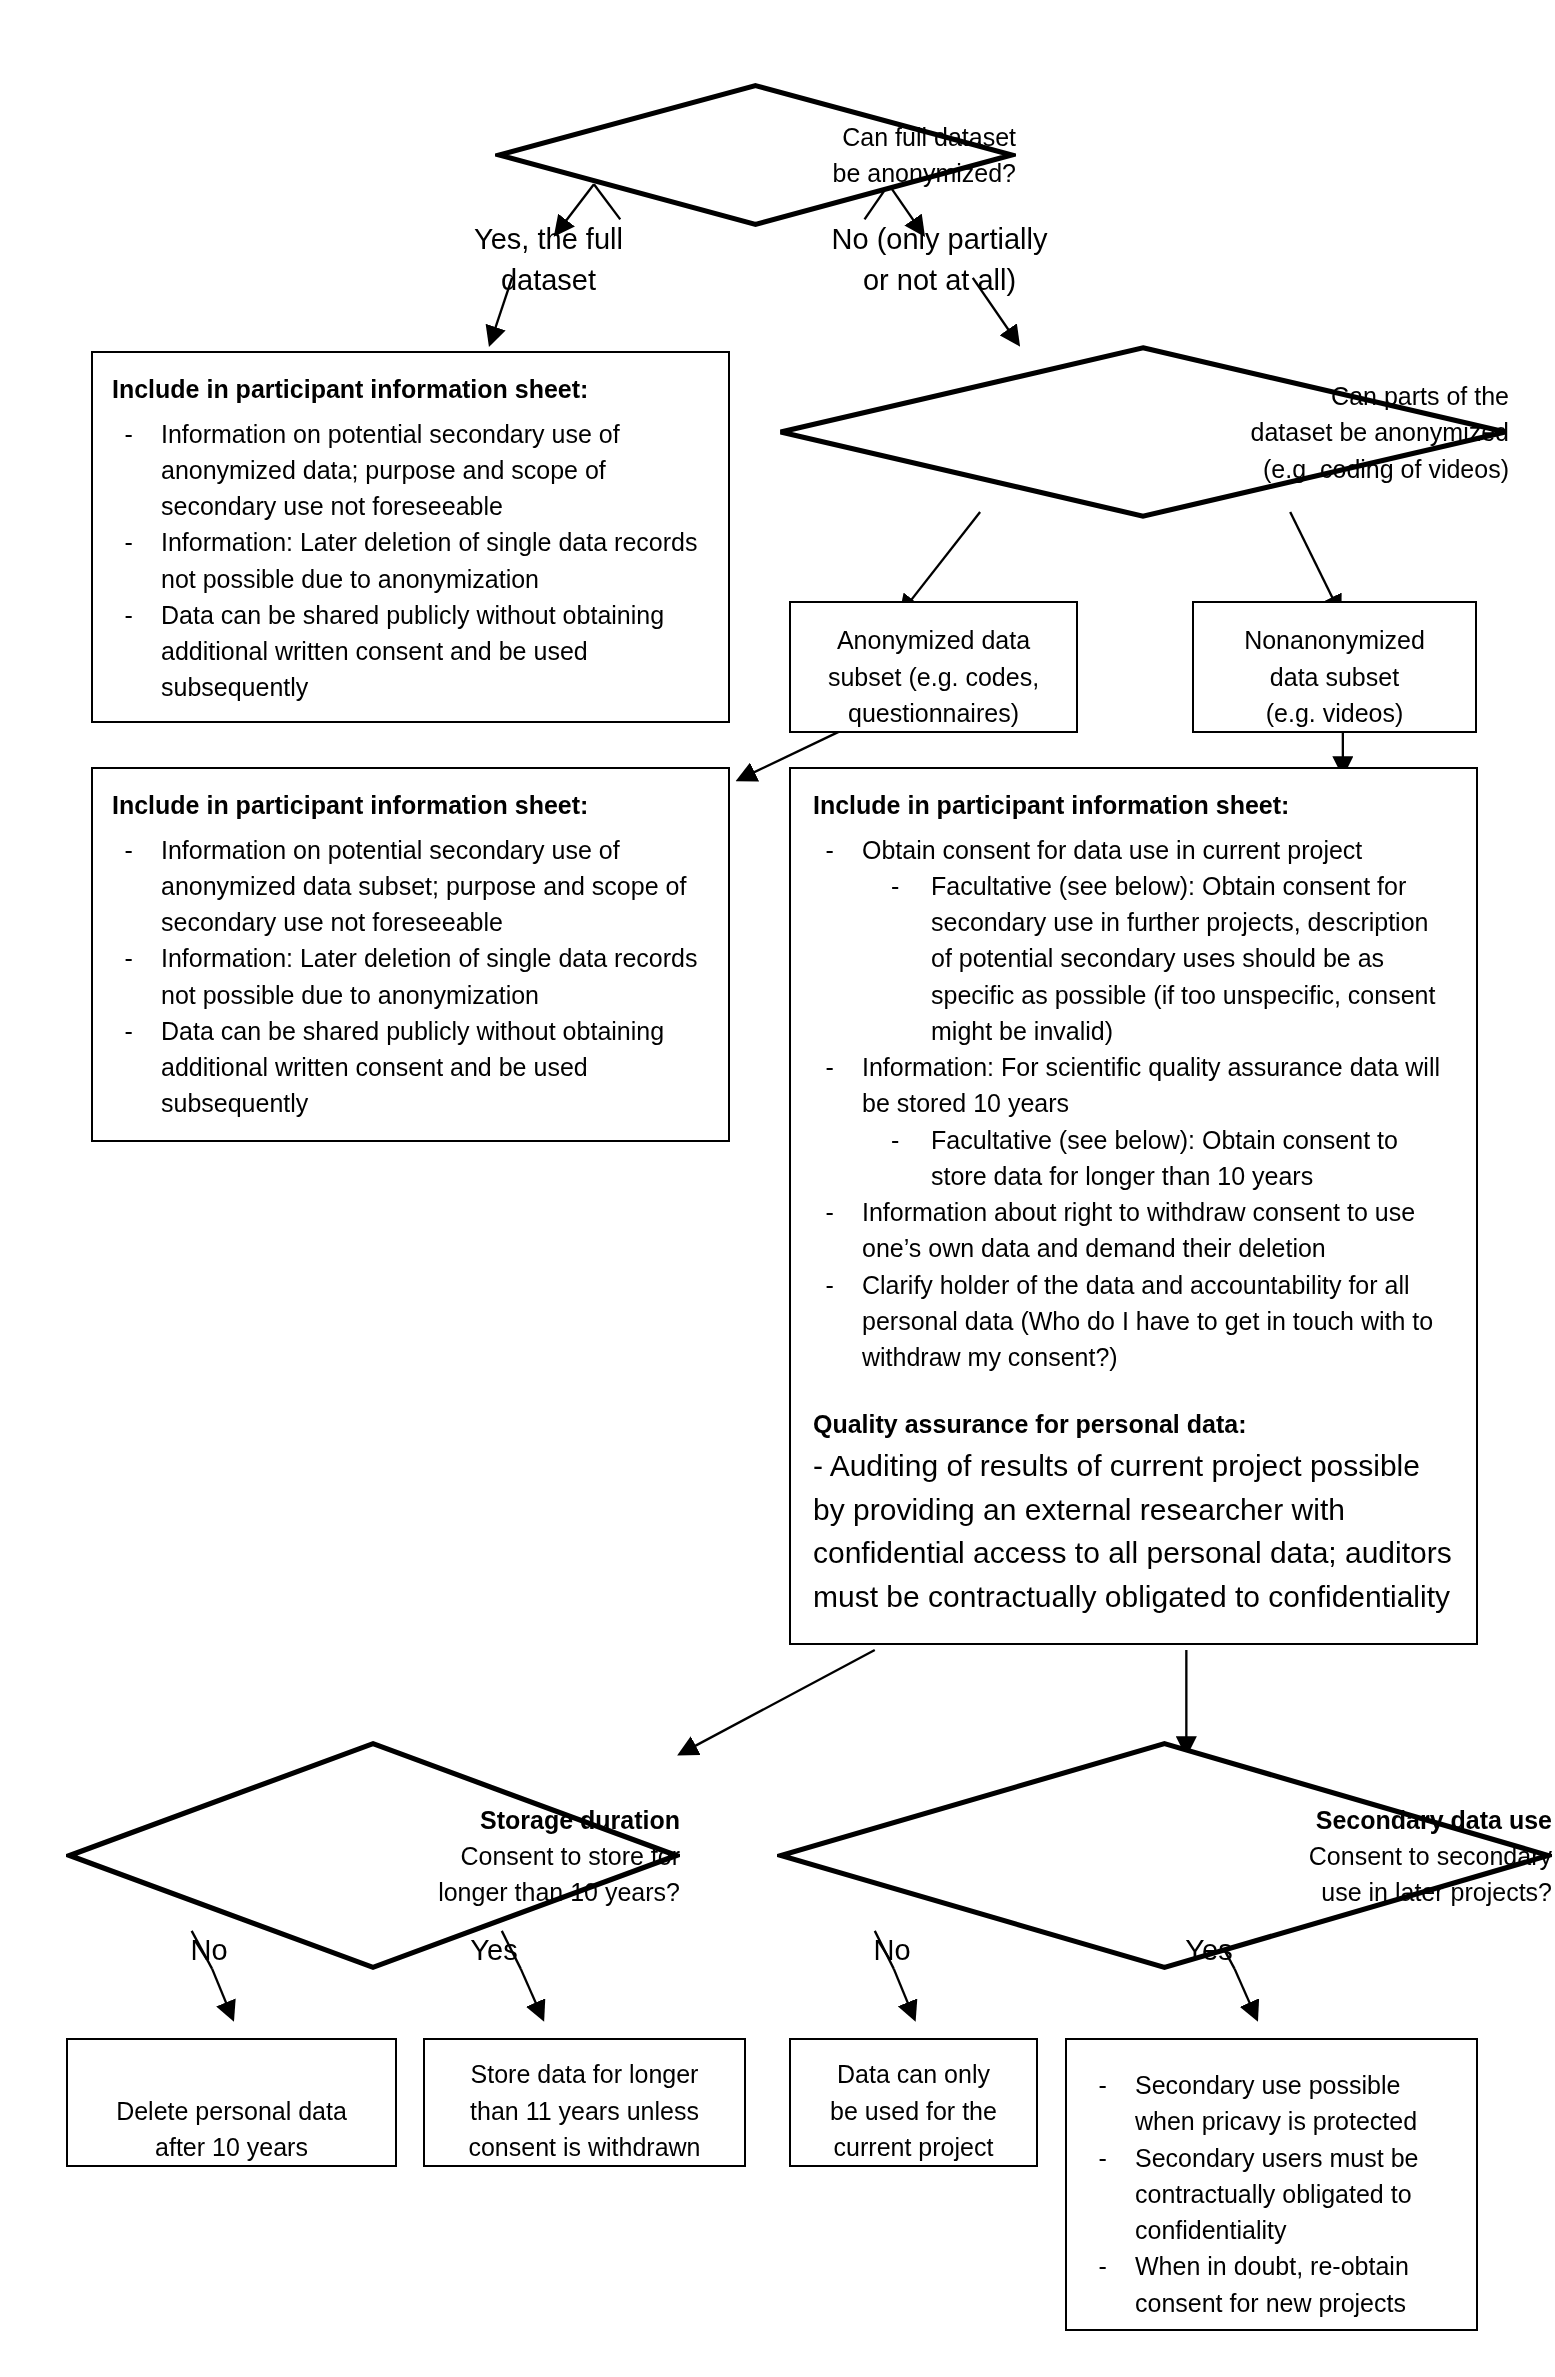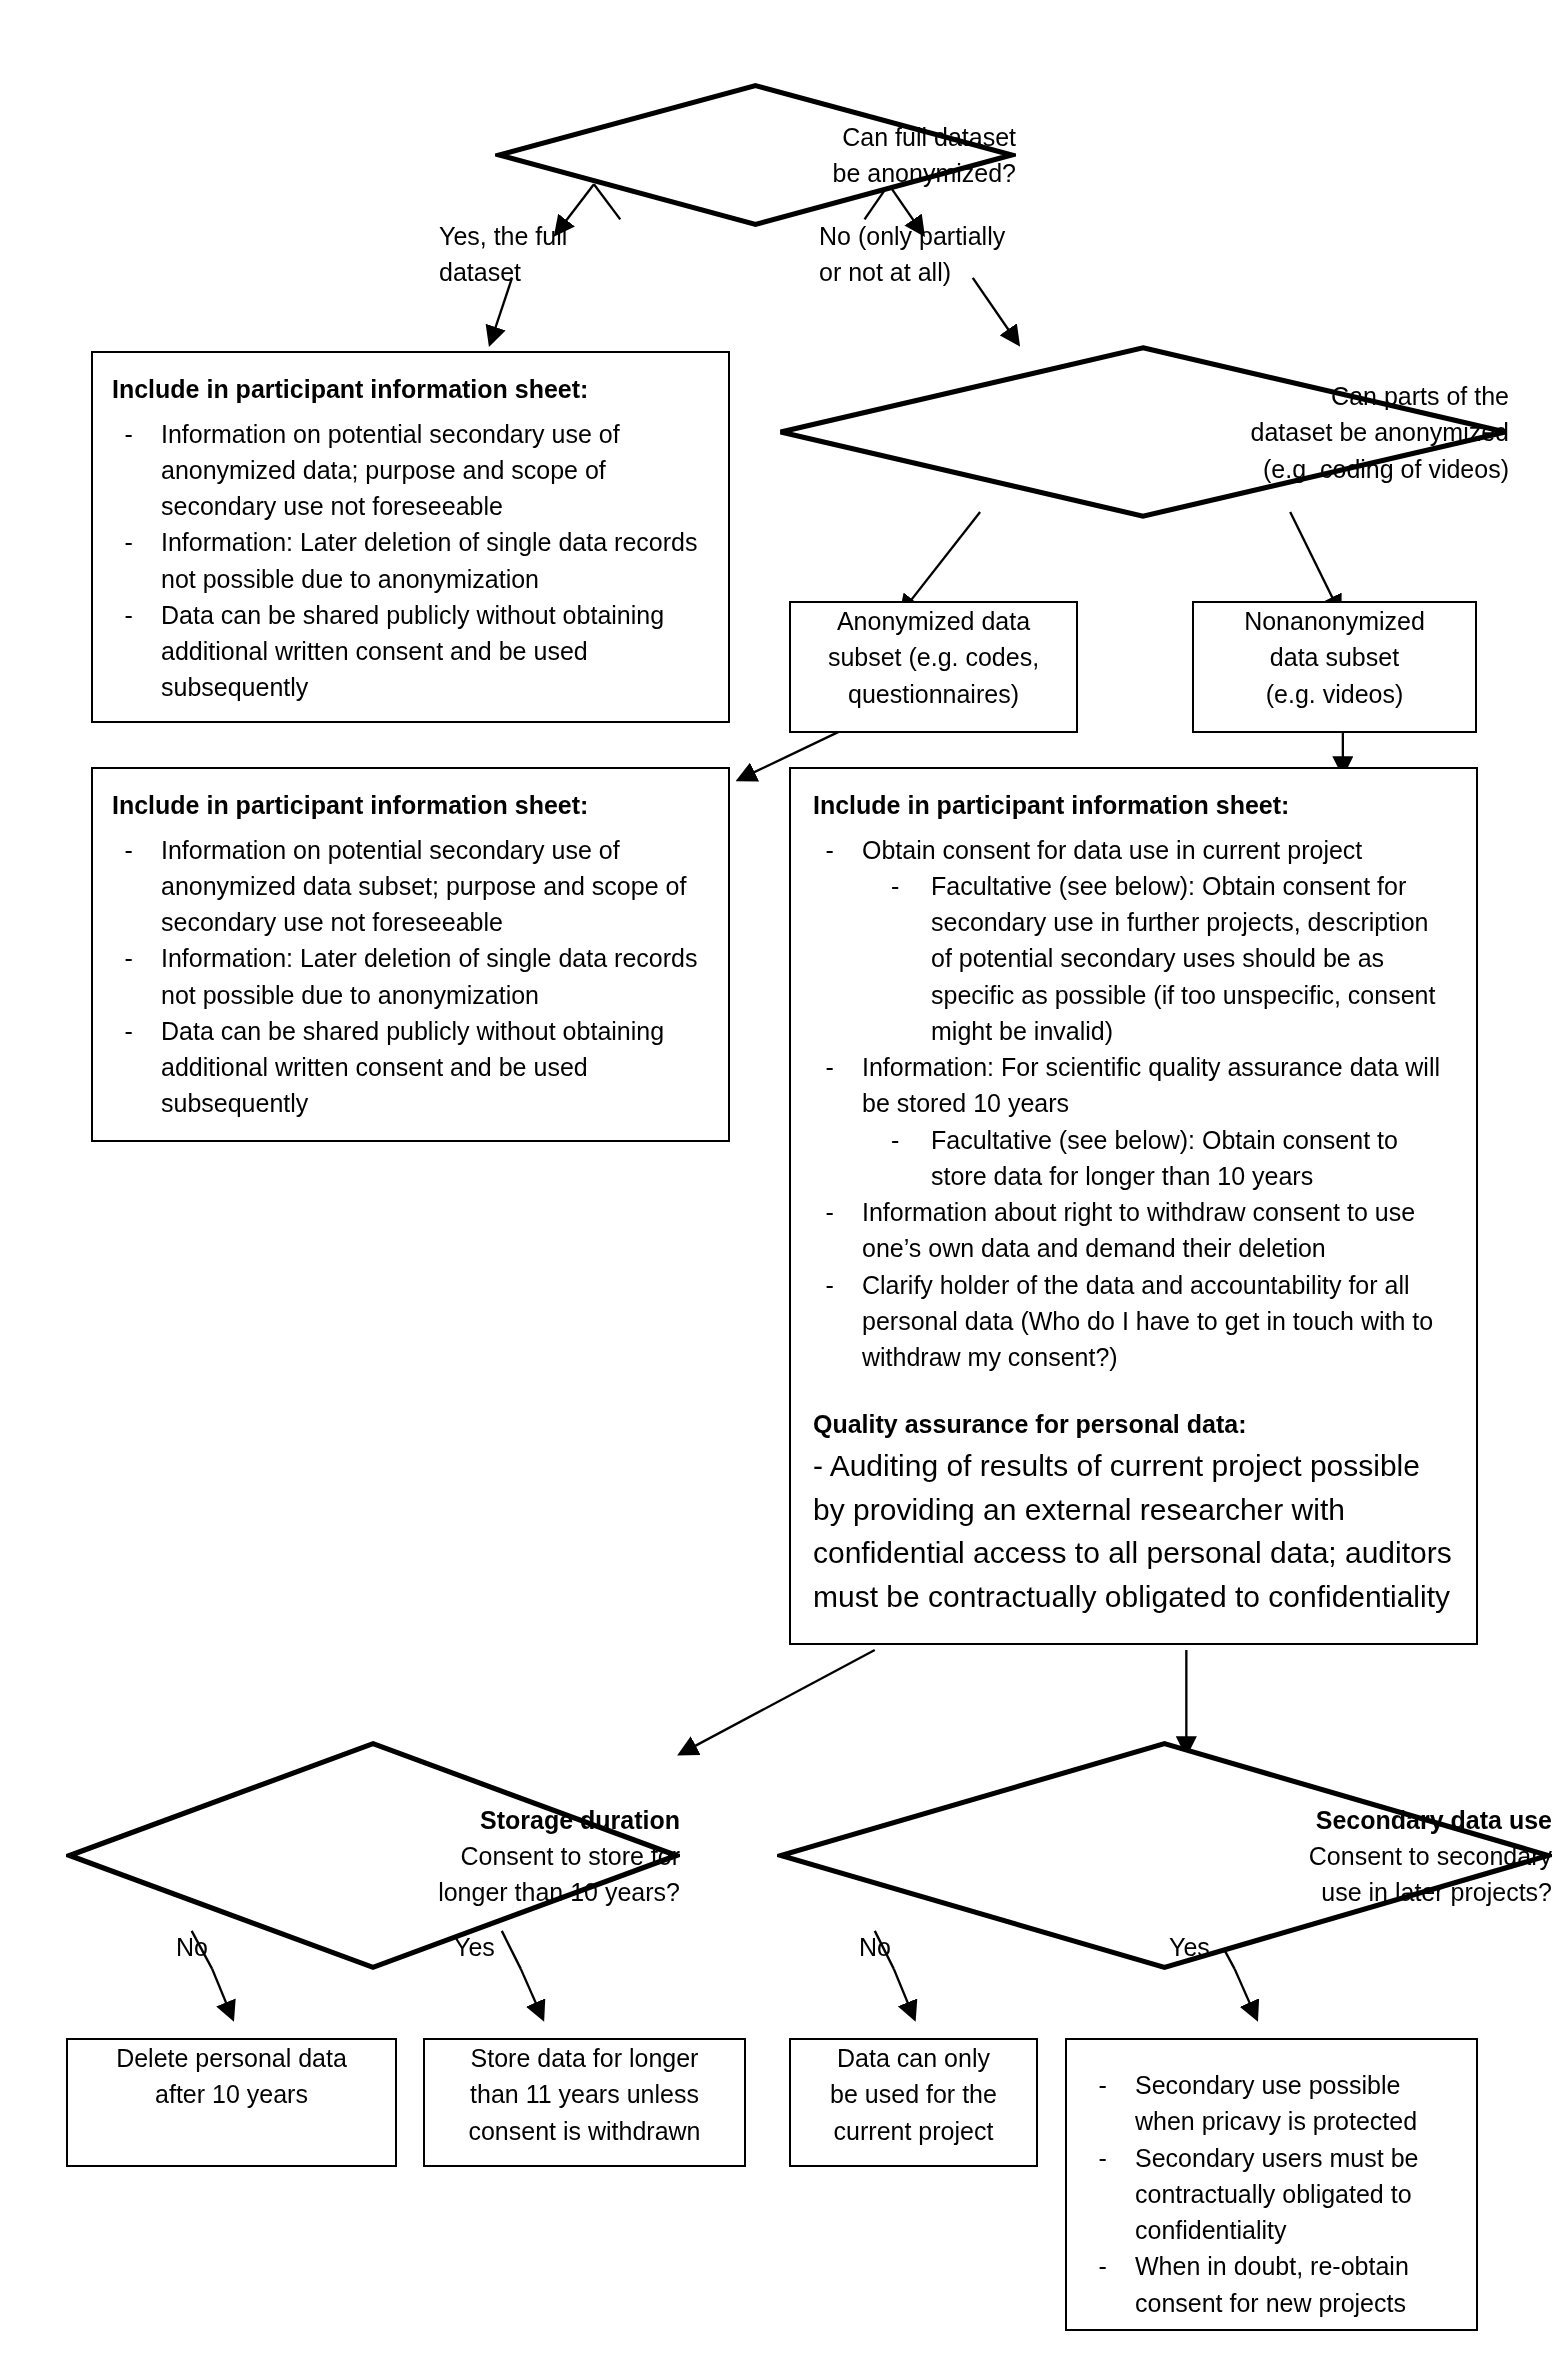--- a/index.html
+++ b/index.html
@@ -20,21 +20,21 @@
     pointer-events: none;
   }
   .node { position: absolute; }
 
   
   .box {
     border: 2.9px solid #000;
     background: #fff;
     display: flex;
     flex-direction: column;
-    justify-content: flex-start;
+    justify-content: flex-end;
   }
   .box.top { justify-content: flex-start; }
   .box-title {
     font-weight: bold;
     font-size: 25px;
     line-height: 1.42;
     margin-bottom: 1.5px;
   }
   .box-sub-title {
     font-weight: bold;
@@ -89,22 +89,23 @@
     text-align: right;
     font-size: 25px;
     line-height: 1.45;
     pointer-events: none;
   }
   .dlabel .bold { font-weight: bold; display: block; }
 
   
   .edge-label {
     position: absolute;
-    font-size: 25px;
+    font-size: 29px;
     line-height: 1.42;
+    text-align: center;
     white-space: pre-line;
   }
 </style>
 </head>
 <body>
 
 <div id="canvas">
 
   <svg class="edges" viewBox="0 0 2126 3250" xmlns="http://www.w3.org/2000/svg">
     <defs>

